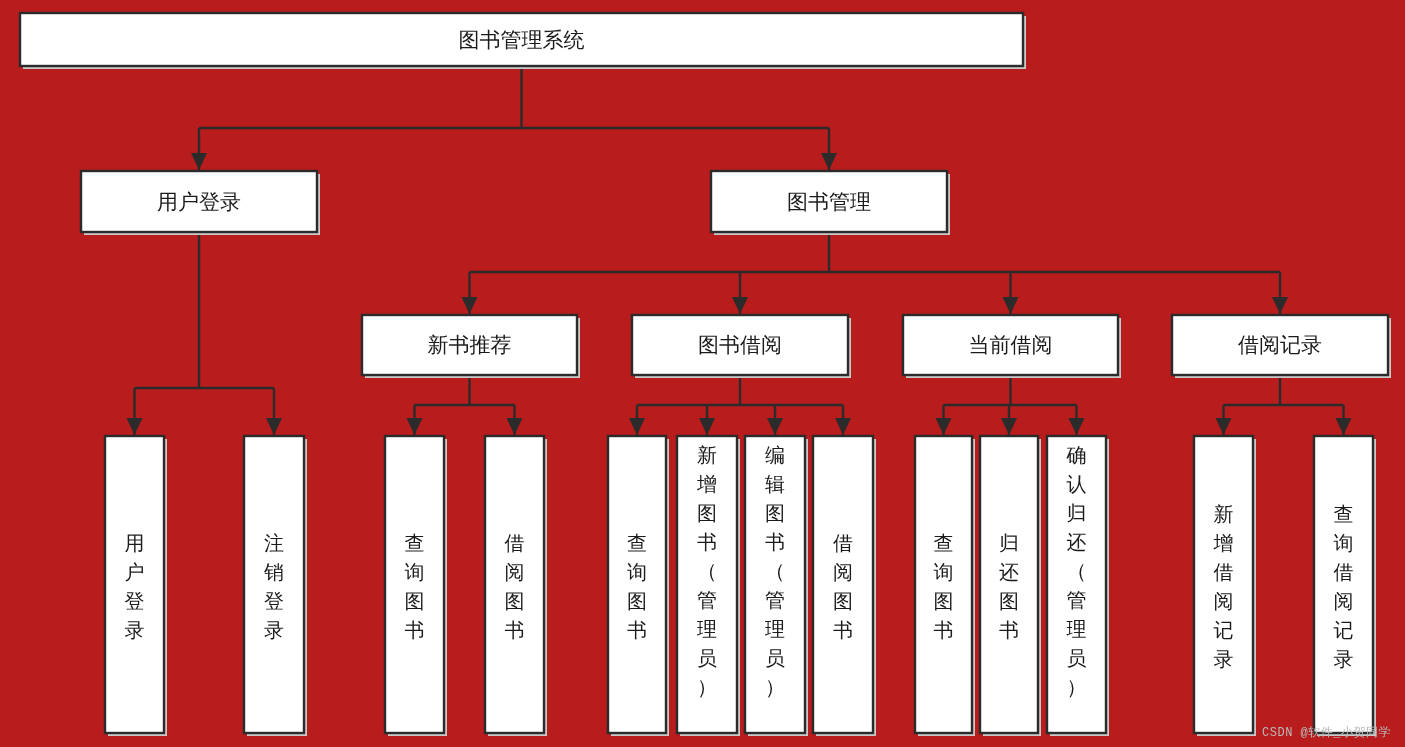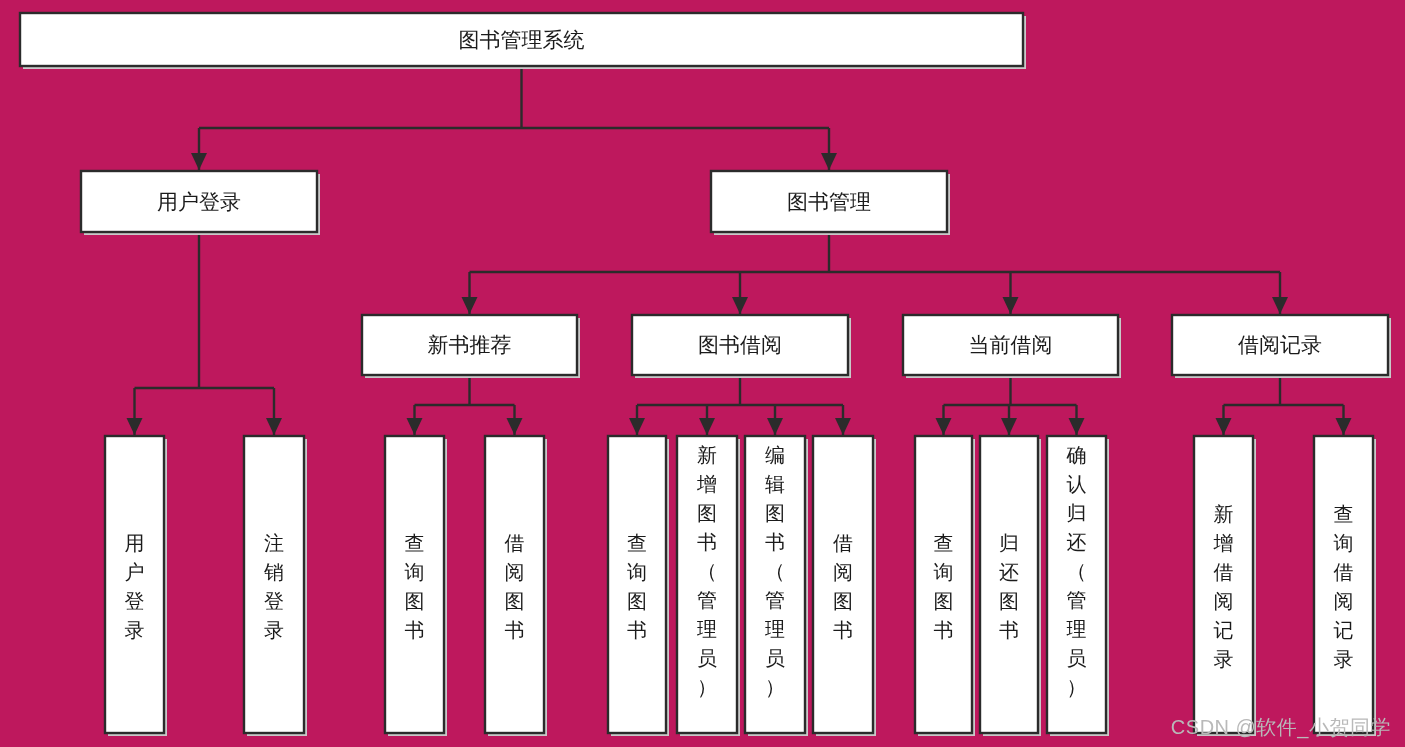--- a/index.html
+++ b/index.html
@@ -11,21 +11,21 @@
   body {
     width: 1405px;
     height: 747px;
     overflow: hidden;
     font-family: "DejaVu Sans", "Liberation Sans", sans-serif;
   }
   #diagram-root {
     position: relative;
     width: 1405px;
     height: 747px;
-    background: #be185d;
+    background: #b91c1c;
   }
   svg#tree-svg {
     position: absolute;
     left: 0;
     top: 0;
     width: 1405px;
     height: 747px;
     display: block;
   }
   .node-box {
@@ -57,22 +57,22 @@
   .leaf-label-v {
     fill: #1b1b1b;
     font-family: "DejaVu Sans", "Liberation Sans", sans-serif;
     font-size: 20px;
     text-anchor: middle;
   }
   .watermark-text {
     position: absolute;
     right: 14px;
     bottom: 6px;
-    font-family: Liberation Sans, sans-serif;
-    font-size: 20px;
+    font-family: Liberation Mono, monospace;
+    font-size: 12px;
     color: #b9b9b9;
     white-space: nowrap;
     letter-spacing: 0.5px;
     pointer-events: none;
   }
 </style>
 </head>
 <body>
 
 <div id="diagram-root">

